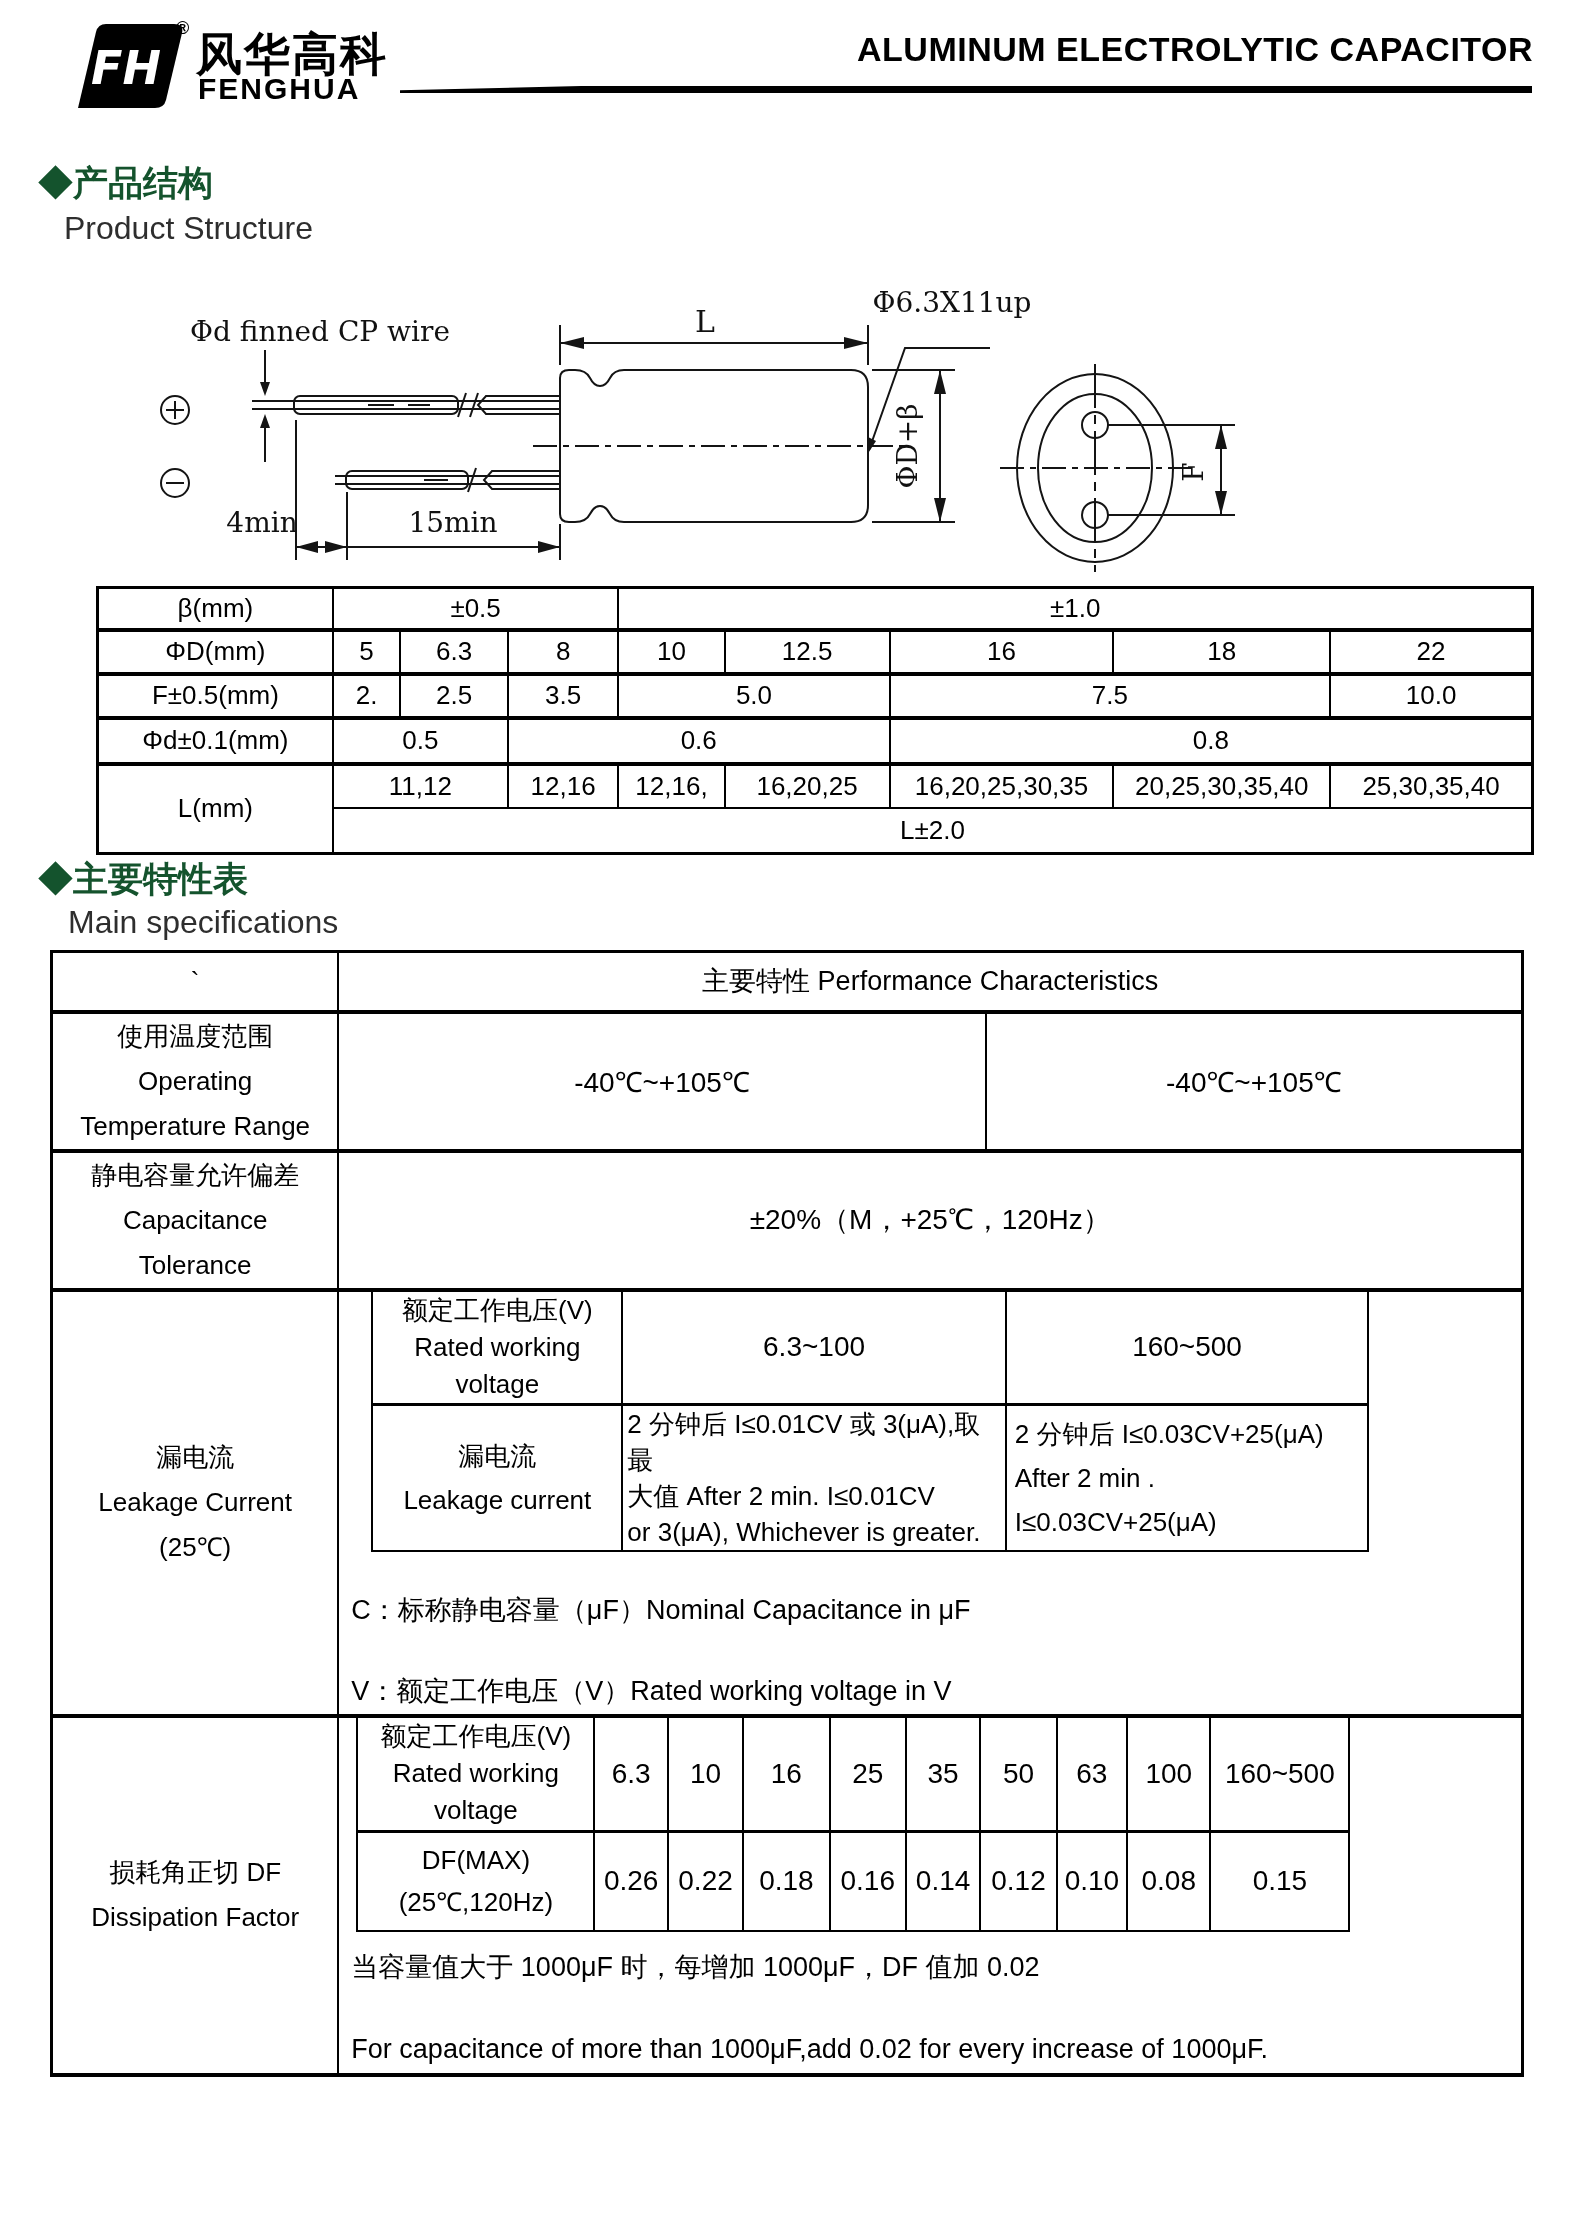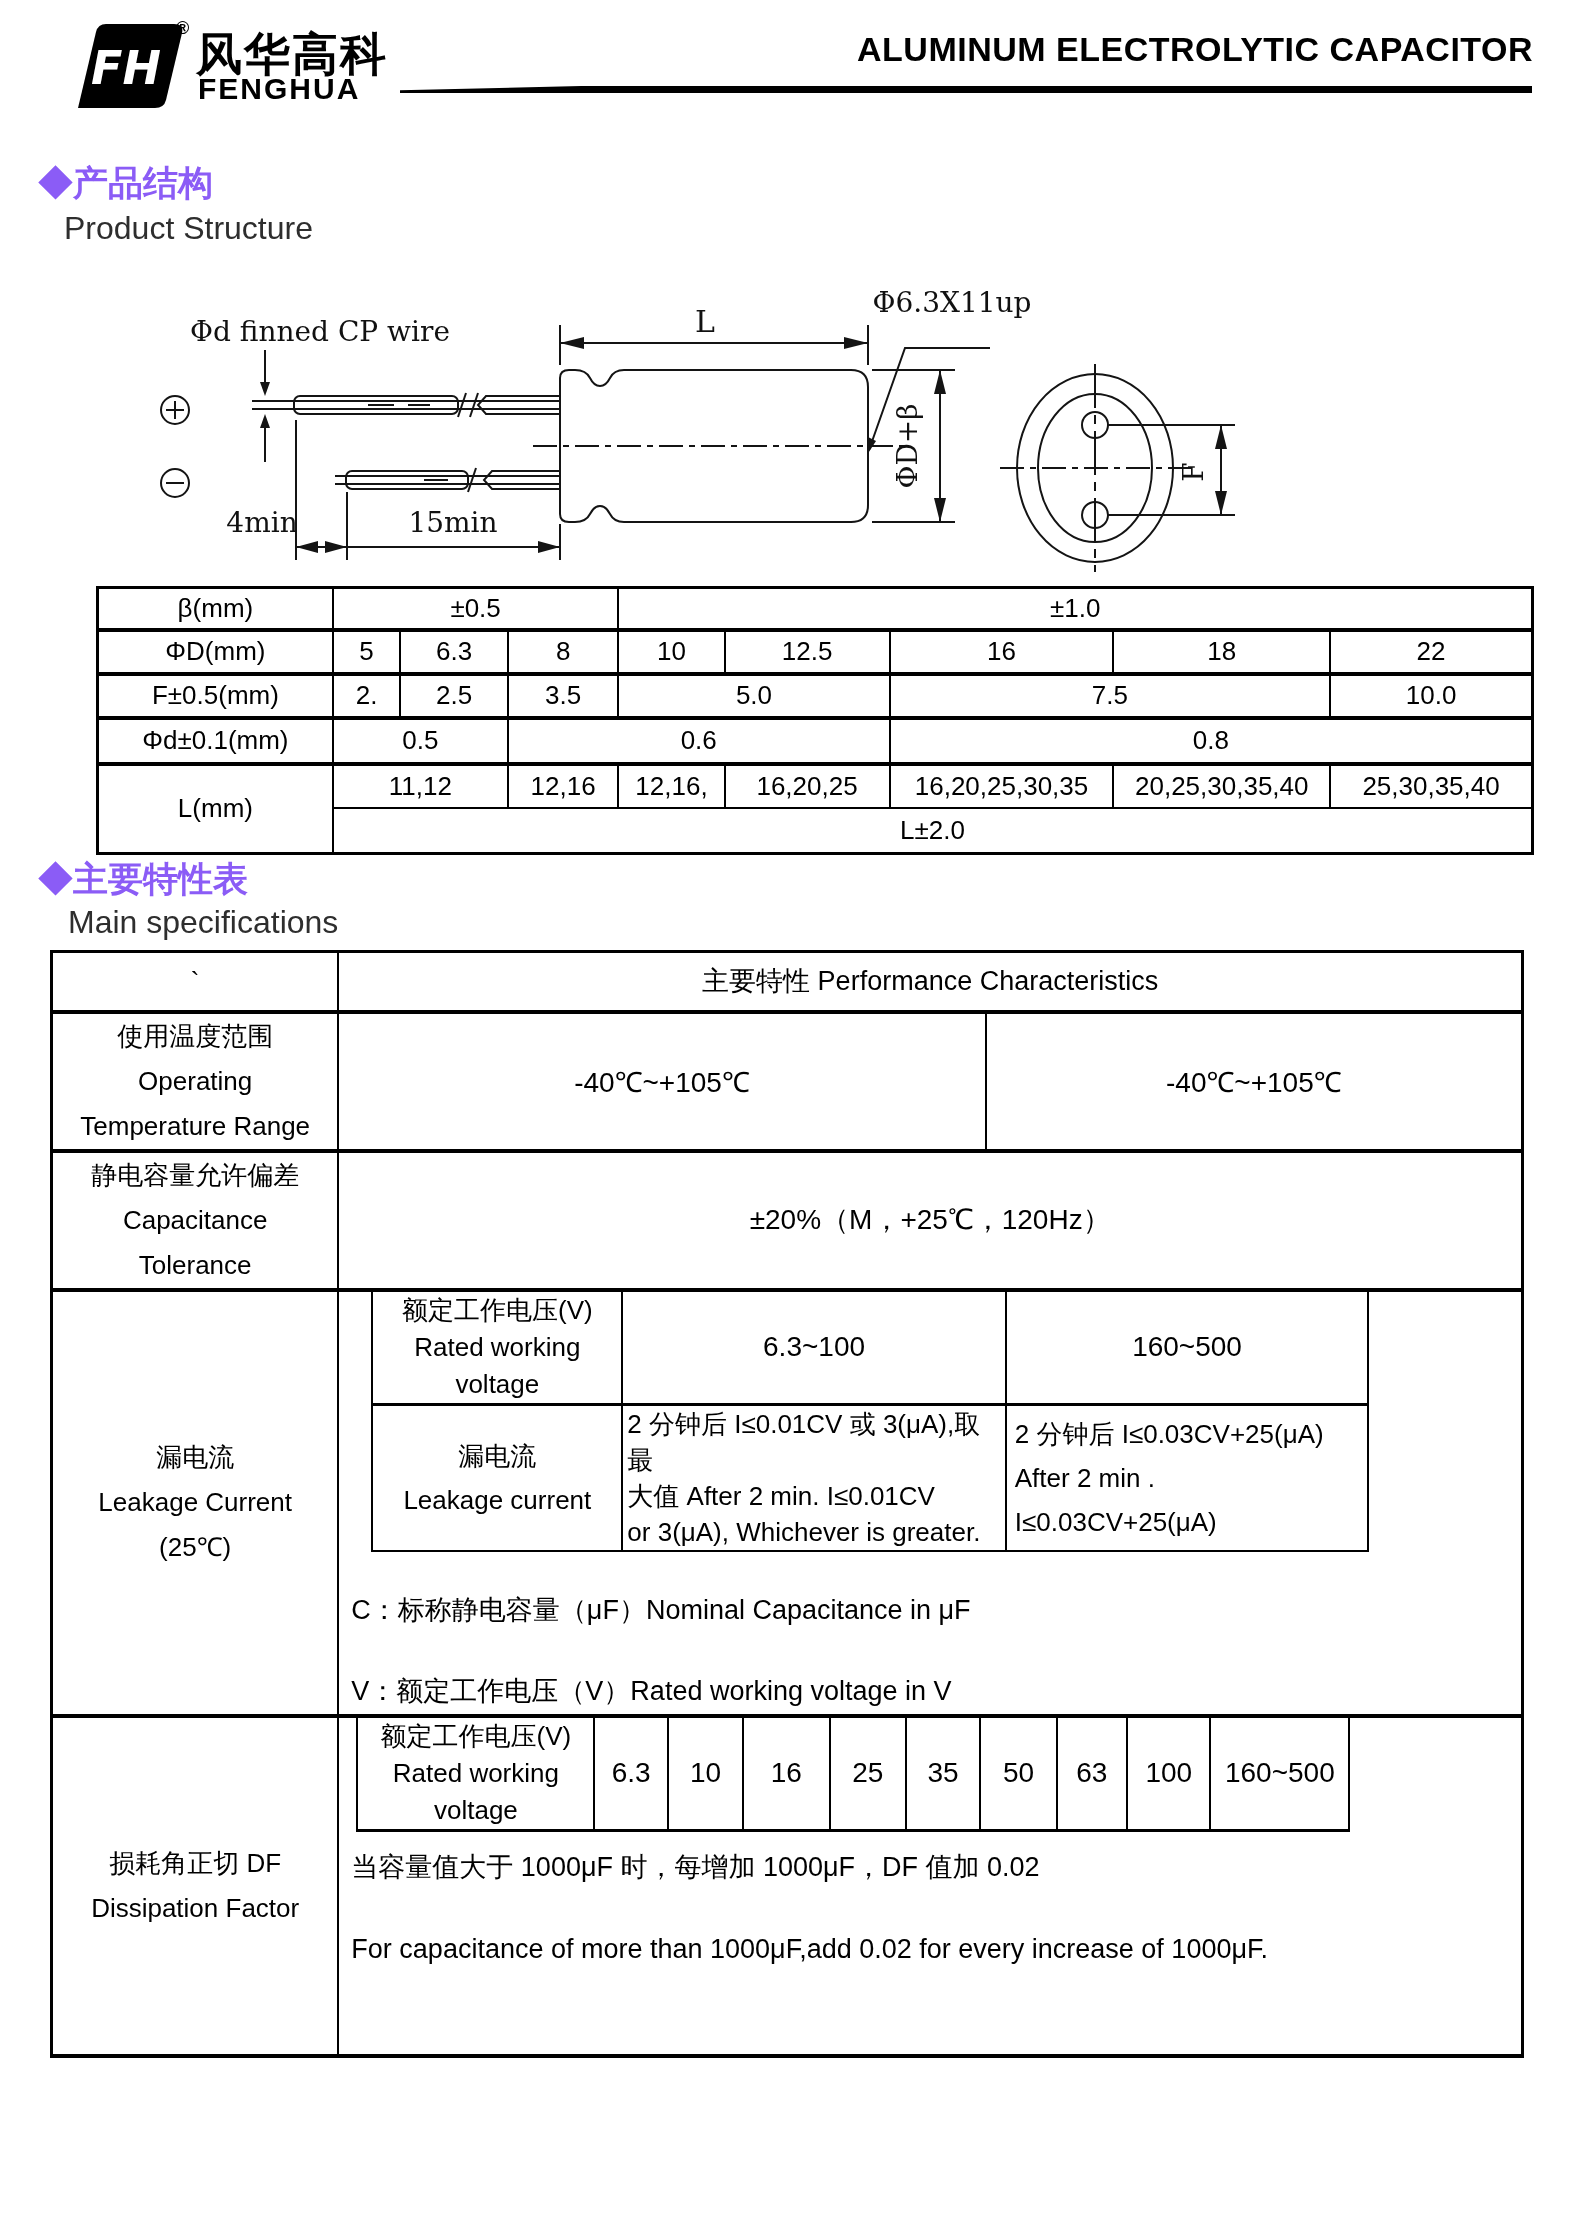--- a/index.html
+++ b/index.html
@@ -13,21 +13,21 @@
 
   
   .brand-cn { left:196px; top:24px; font-size:46px; font-weight:bold; letter-spacing:2px; }
   .brand-en { left:198px; top:72px; font-size:30px; font-weight:bold; letter-spacing:2px; }
   .reg-mark { left:176px; top:18px; font-size:18px; font-weight:bold; }
   .doc-title { right:52px; top:30px; font-size:34px; font-weight:bold; letter-spacing:0.5px; white-space:nowrap; }
   .header-rule { left:400px; right:53px; top:86px; height:7px; background:#000;
                  clip-path:polygon(0 62%, 16% 0, 100% 0, 100% 100%, 0 100%); }
 
   
-  .sec-cn { font-size:35px; font-weight:bold; color:#8b5cf6; white-space:nowrap; }
+  .sec-cn { font-size:35px; font-weight:bold; color:#14532d; white-space:nowrap; }
   .sec-en { font-size:32px; color:#2e2e2e; white-space:nowrap; }
   #h-product    { left:38px; top:160px; }
   #h-product-en { left:64px; top:210px; }
   #h-spec       { left:38px; top:856px; }
   #h-spec-en    { left:68px; top:904px; }
 
   
   .drawing { left:0; top:255px; }
   .drawing path, .drawing line, .drawing circle, .drawing ellipse, .drawing polyline, .drawing rect
     { stroke:#141414; stroke-width:2; fill:none; }
@@ -346,20 +346,35 @@
               <td class="nval">6.3</td>
               <td class="nval">10</td>
               <td class="nval">16</td>
               <td class="nval">25</td>
               <td class="nval">35</td>
               <td class="nval">50</td>
               <td class="nval">63</td>
               <td class="nval">100</td>
               <td class="nval">160~500</td>
             </tr>
+            <tr>
+              <td class="nl">
+                <div style="line-height:42px;">DF(MAX)</div>
+                <div style="line-height:42px;">(25℃,120Hz)</div>
+              </td>
+              <td class="nval">0.26</td>
+              <td class="nval">0.22</td>
+              <td class="nval">0.18</td>
+              <td class="nval">0.16</td>
+              <td class="nval">0.14</td>
+              <td class="nval">0.12</td>
+              <td class="nval">0.10</td>
+              <td class="nval">0.08</td>
+              <td class="nval">0.15</td>
+            </tr>
           </tbody>
         </table>
         <div class="note notes-df">当容量值大于 1000μF 时，每增加 1000μF，DF 值加 0.02</div>
         <div class="note" style="line-height:47px;">For capacitance of more than 1000μF,add 0.02 for every increase of 1000μF.</div>
       </td>
     </tr>
   </tbody>
 </table>
 
 </body></html>

